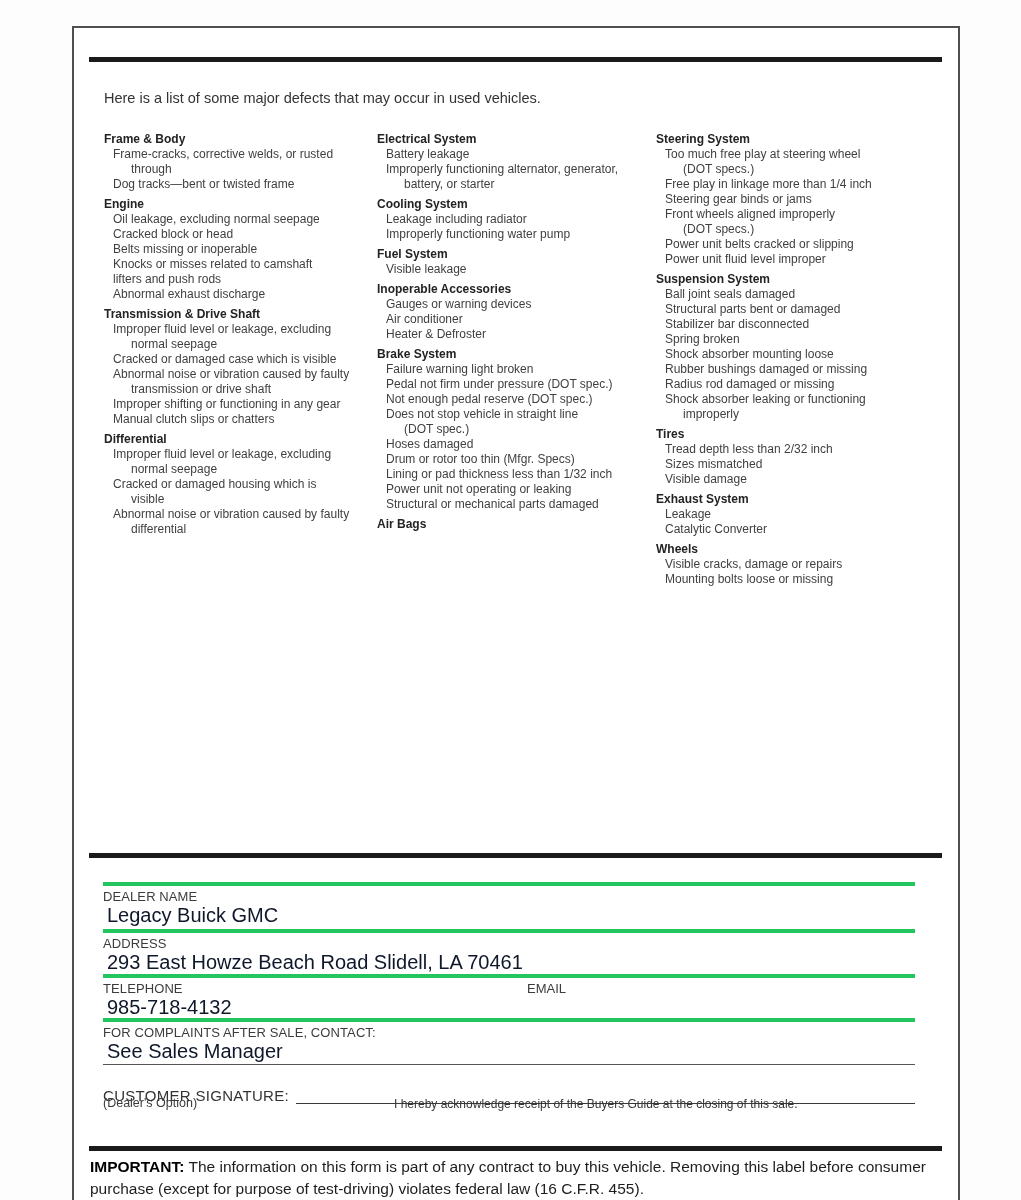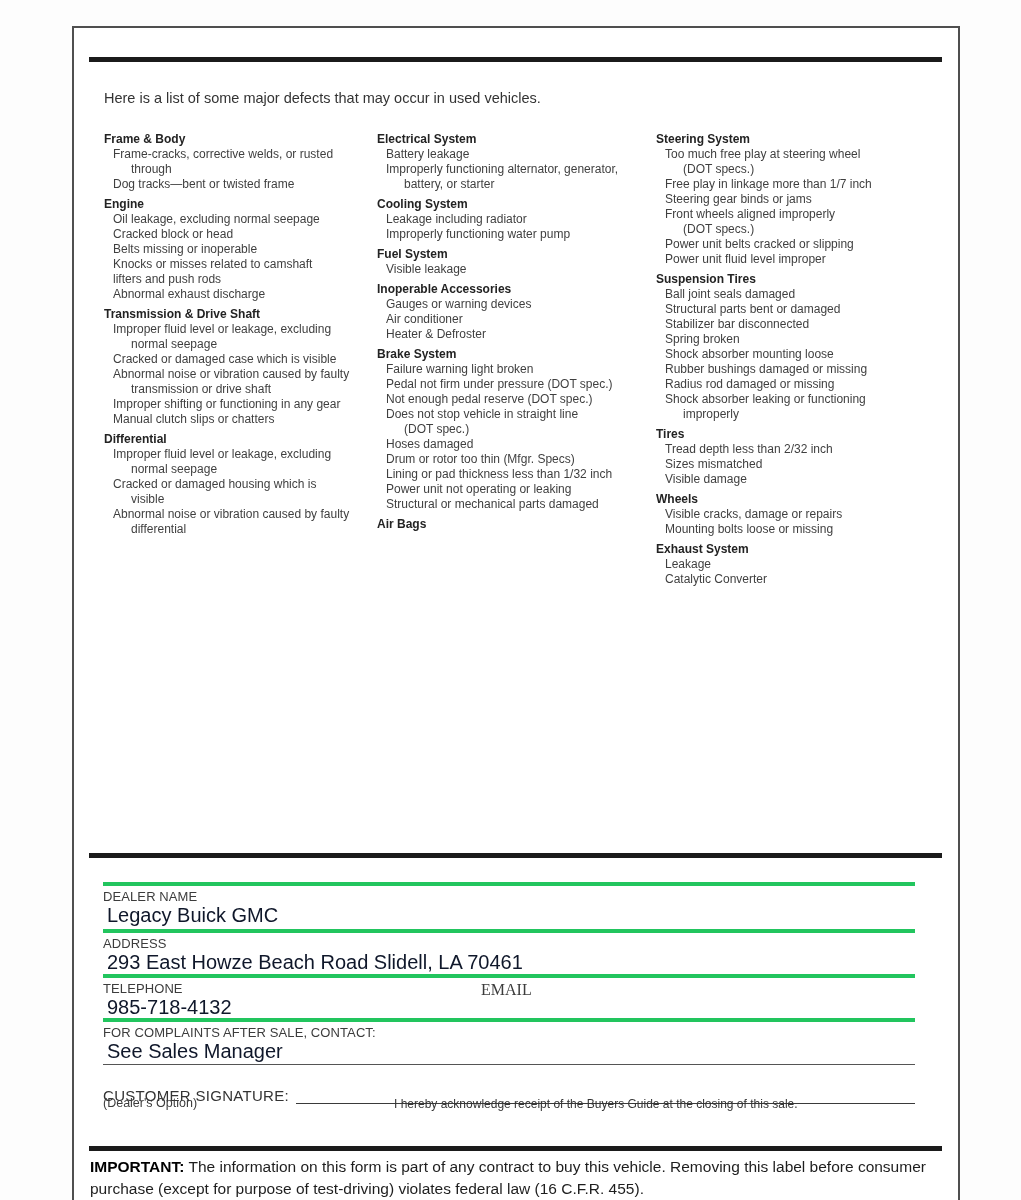--- a/index.html
+++ b/index.html
@@ -34,21 +34,21 @@
   .fields{
     position:absolute;left:29px;top:854px;width:812px;
     border-bottom:1px solid #555;
   }
   .frow{position:relative;border-top:4px solid #22c55e;box-sizing:border-box;}
   .frow:nth-child(1){height:47px;}
   .frow:nth-child(2){height:45px;}
   .frow:nth-child(3){height:44px;}
   .frow:nth-child(4){height:46px;}
   .flabel{display:block;font-size:13px;color:#3c3c3c;padding-top:3px;letter-spacing:0.1px;}
-  .flabel2{position:absolute;left:378px;top:3px;font-size:16px;color:#3c3c3c;font-family:Liberation Serif, serif;}
+  .flabel2{position:absolute;left:424px;top:3px;font-size:13px;color:#3c3c3c;}
   .fvalue{font-size:20px;color:#0f172a;padding-left:4px;margin-top:0;}
   .sigrow{
     position:absolute;left:29px;top:1059px;width:812px;
     display:flex;align-items:flex-end;
   }
   .siglabel{font-size:15px;color:#333;white-space:nowrap;letter-spacing:0.3px;}
   .sigline{flex:1;border-bottom:1.5px solid #3a3a3a;margin-left:7px;height:15px;}
   .subrow{position:absolute;left:29px;top:1020px;width:812px;font-size:12.5px;color:#3c3c3c;margin-top:48px;}
   .ack{position:absolute;left:291px;top:1px;font-size:12px;color:#353535;}
   .important{
@@ -140,55 +140,55 @@
         </div>
         <div class="section">
           <div class="sec-title">Air Bags</div>
         </div>
       </div>
     <div class="defcol c2">
         <div class="section">
           <div class="sec-title">Steering System</div>
           <div class="item">Too much free play at steering wheel
 (DOT specs.)</div>
-          <div class="item">Free play in linkage more than 1/7 inch</div>
+          <div class="item">Free play in linkage more than 1/4 inch</div>
           <div class="item">Steering gear binds or jams</div>
           <div class="item">Front wheels aligned improperly
 (DOT specs.)</div>
           <div class="item">Power unit belts cracked or slipping</div>
           <div class="item">Power unit fluid level improper</div>
         </div>
         <div class="section">
-          <div class="sec-title">Suspension Tires</div>
+          <div class="sec-title">Suspension System</div>
           <div class="item">Ball joint seals damaged</div>
           <div class="item">Structural parts bent or damaged</div>
           <div class="item">Stabilizer bar disconnected</div>
           <div class="item">Spring broken</div>
           <div class="item">Shock absorber mounting loose</div>
           <div class="item">Rubber bushings damaged or missing</div>
           <div class="item">Radius rod damaged or missing</div>
           <div class="item">Shock absorber leaking or functioning
 improperly</div>
         </div>
         <div class="section">
           <div class="sec-title">Tires</div>
           <div class="item">Tread depth less than 2/32 inch</div>
           <div class="item">Sizes mismatched</div>
           <div class="item">Visible damage</div>
         </div>
         <div class="section">
+          <div class="sec-title">Exhaust System</div>
+          <div class="item">Leakage</div>
+          <div class="item">Catalytic Converter</div>
+        </div>
+        <div class="section">
           <div class="sec-title">Wheels</div>
           <div class="item">Visible cracks, damage or repairs</div>
           <div class="item">Mounting bolts loose or missing</div>
         </div>
-        <div class="section">
-          <div class="sec-title">Exhaust System</div>
-          <div class="item">Leakage</div>
-          <div class="item">Catalytic Converter</div>
-        </div>
       </div>
   </div>
 
   <div class="bar bar-mid"></div>
 
   <div class="fields">
     <div class="frow">
       <span class="flabel">DEALER NAME</span>
       <div class="fvalue">Legacy Buick GMC</div>
     </div>

